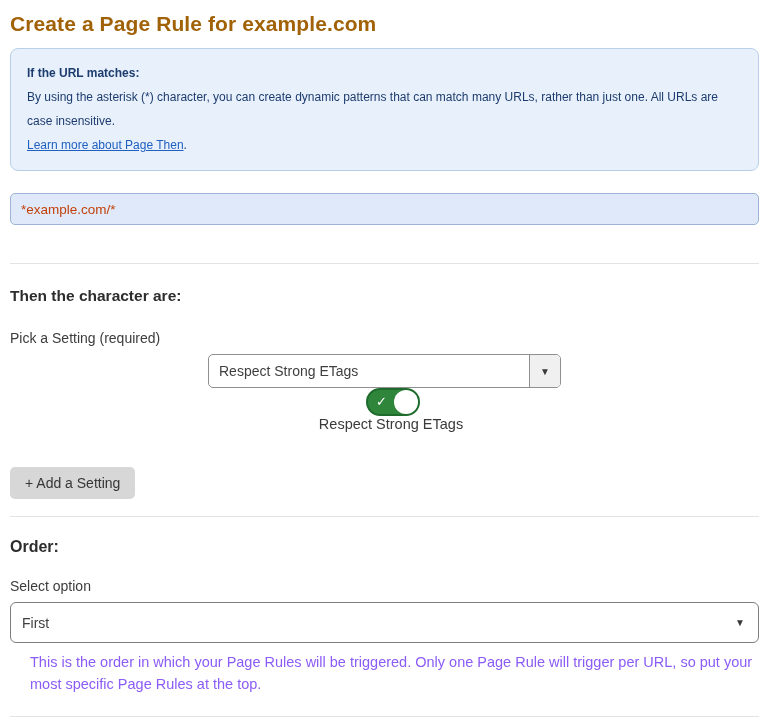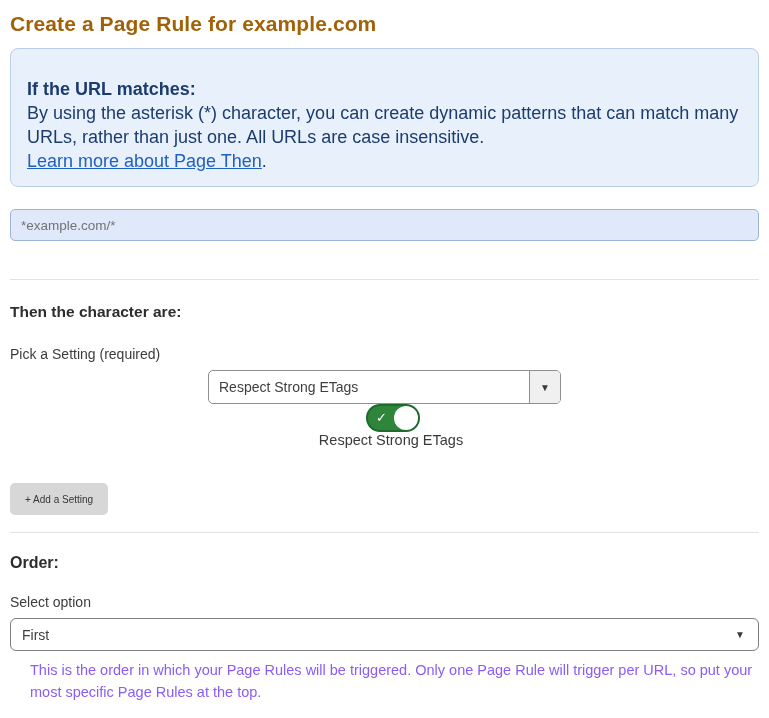--- a/index.html
+++ b/index.html
@@ -16,23 +16,23 @@
     font-size: 21px; font-weight: 700; color: #a16207;
     letter-spacing: 0.1px;
     margin: 4px 0 12px 0;
   }
 
   
   .info-box {
     background: #e8f1fb;
     border: 1px solid #b9cfe8;
     border-radius: 8px;
-    padding: 28px 16px 13px 16px;
+    padding: 12px 16px 13px 16px;
     color: #1d3c6e;
-    font-size: 18px;
+    font-size: 12px;
     line-height: 24px;
     margin-bottom: 22px;
   }
   .info-box .info-heading { font-weight: 700; }
   .info-box a.info-link {
     color: #2060c0;
     text-decoration: underline;
     cursor: pointer;
   }
   .info-box .info-period { color: #1d3c6e; }
@@ -47,21 +47,21 @@
   
   .url-input {
     width: 100%;
     height: 32px;
     background: #dfe9f9;
     border: 1px solid #9db4d6;
     border-radius: 5px;
     padding: 0 10px;
     font-family: "Liberation Sans", "DejaVu Sans", sans-serif;
     font-size: 13.5px;
-    color: #737373;
+    color: #c2410c;
     outline: none;
   }
 
   .divider {
     border: none;
     border-top: 1px solid #e3e3e3;
     margin: 0;
   }
   .divider.d1 { margin-top: 38px; margin-bottom: 23px; }
   .divider.d2 { margin-top: 17px; margin-bottom: 21px; }
@@ -129,36 +129,36 @@
 
   
   .btn {
     display: inline-flex; align-items: center; justify-content: center;
     height: 32px;
     border: none;
     border-radius: 5px;
     background: #d7d7d7;
     color: #363636;
     font-family: "Liberation Sans", "DejaVu Sans", sans-serif;
-    font-size: 10px;
+    font-size: 14px;
     padding: 0 18px;
     cursor: pointer;
     text-align: right;
   }
   .btn.add-setting { margin-top: 35px; padding: 0 15px; }
   .btn.primary {
     background: #1a6ef0;
     color: #ffffff;
     padding: 0 21px;
   }
 
   
   .order-select {
     position: relative;
-    width: 100%; height: 33px;
+    width: 100%; height: 41px;
     background: #ffffff;
     border: 1px solid #7d7d7d;
     border-radius: 6px;
     display: flex; align-items: center;
     cursor: pointer;
     margin-bottom: 8px;
   }
   .order-select .select-value {
     flex: 1; font-size: 14px; color: #3f3f3f; padding: 0 11px;
   }

